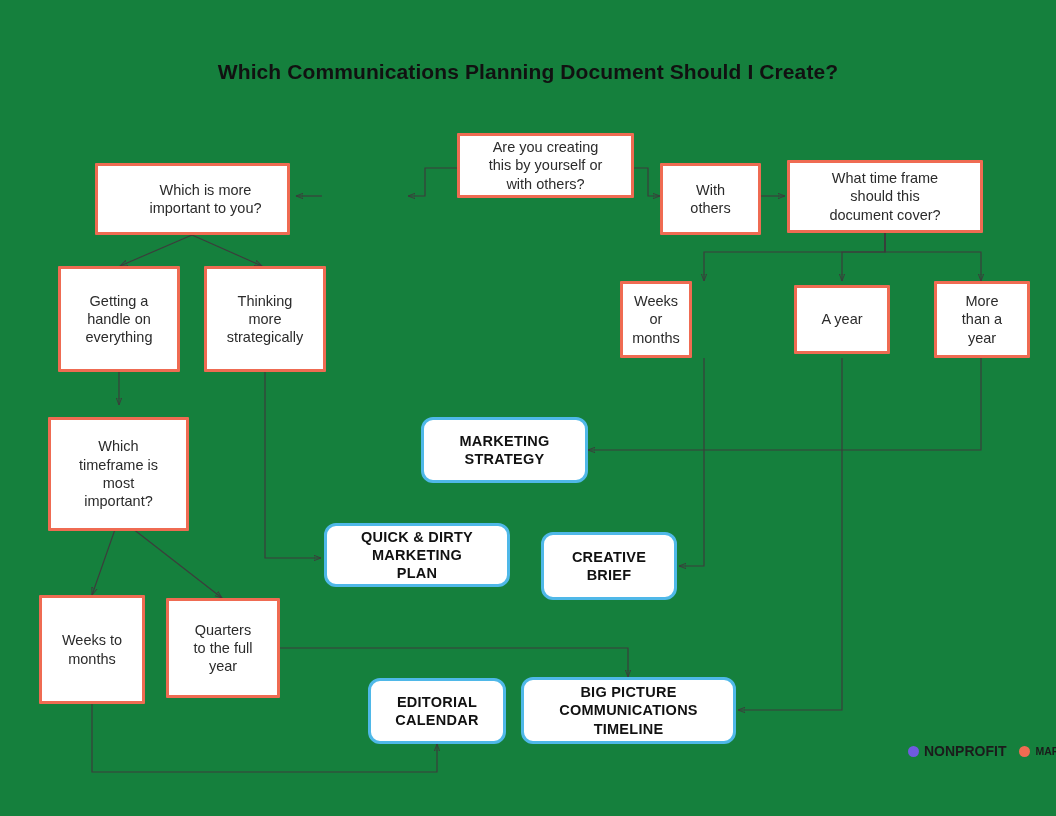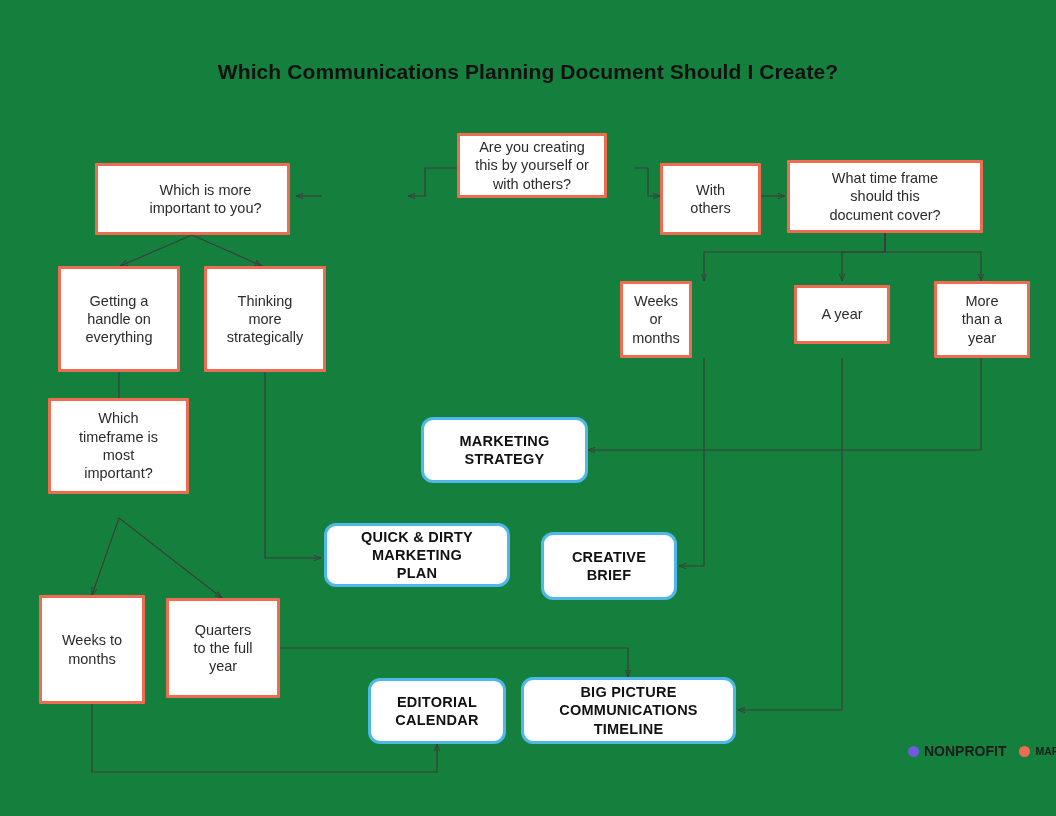--- a/index.html
+++ b/index.html
@@ -153,21 +153,21 @@
 
     <path d="M 885 233 L 885 252 L 981 252 L 981 281" marker-end="url(#arrow)"></path>
 
     <path d="M 704 358 L 704 566 L 679 566" marker-end="url(#arrow)"></path>
 
     <path d="M 981 358 L 981 450 L 588 450" marker-end="url(#arrow)"></path>
 
     <path d="M 842 358 L 842 710 L 738 710" marker-end="url(#arrow)"></path>
   </svg>
 
-  <div class="node question" style="left:457px; top:133px; width:150px; height:65px;">Are you creating
+  <div class="node question" style="left:457px; top:133px; width:177px; height:65px;">Are you creating
 this by yourself or
 with others?</div>
 
 
   <div class="node question" style="left:95px; top:163px; width:195px; height:72px;padding-left:32px;">Which is more
 important to you?</div>
 
   <div class="node question" style="left:660px; top:163px; width:101px; height:72px;">With
 others</div>
 
@@ -180,27 +180,27 @@
 everything</div>
 
   <div class="node question" style="left:204px; top:266px; width:122px; height:106px;">Thinking
 more
 strategically</div>
 
   <div class="node question" style="left:620px; top:281px; width:72px; height:77px;">Weeks
 or
 months</div>
 
-  <div class="node question" style="left:794px; top:285px; width:96px; height:59px;">A year</div>
+  <div class="node question" style="left:794px; top:285px; width:96px; height:69px;">A year</div>
 
   <div class="node question" style="left:934px; top:281px; width:96px; height:77px;">More
 than a
 year</div>
 
-  <div class="node question" style="left:48px; top:398px; width:141px; height:96px;">Which
+  <div class="node question" style="left:48px; top:417px; width:141px; height:114px;">Which
 timeframe is
 most
 important?</div>
 
   <div class="node question" style="left:39px; top:595px; width:106px; height:109px;">Weeks to
 months</div>
 
   <div class="node question" style="left:166px; top:598px; width:114px; height:100px;">Quarters
 to the full
 year</div>

